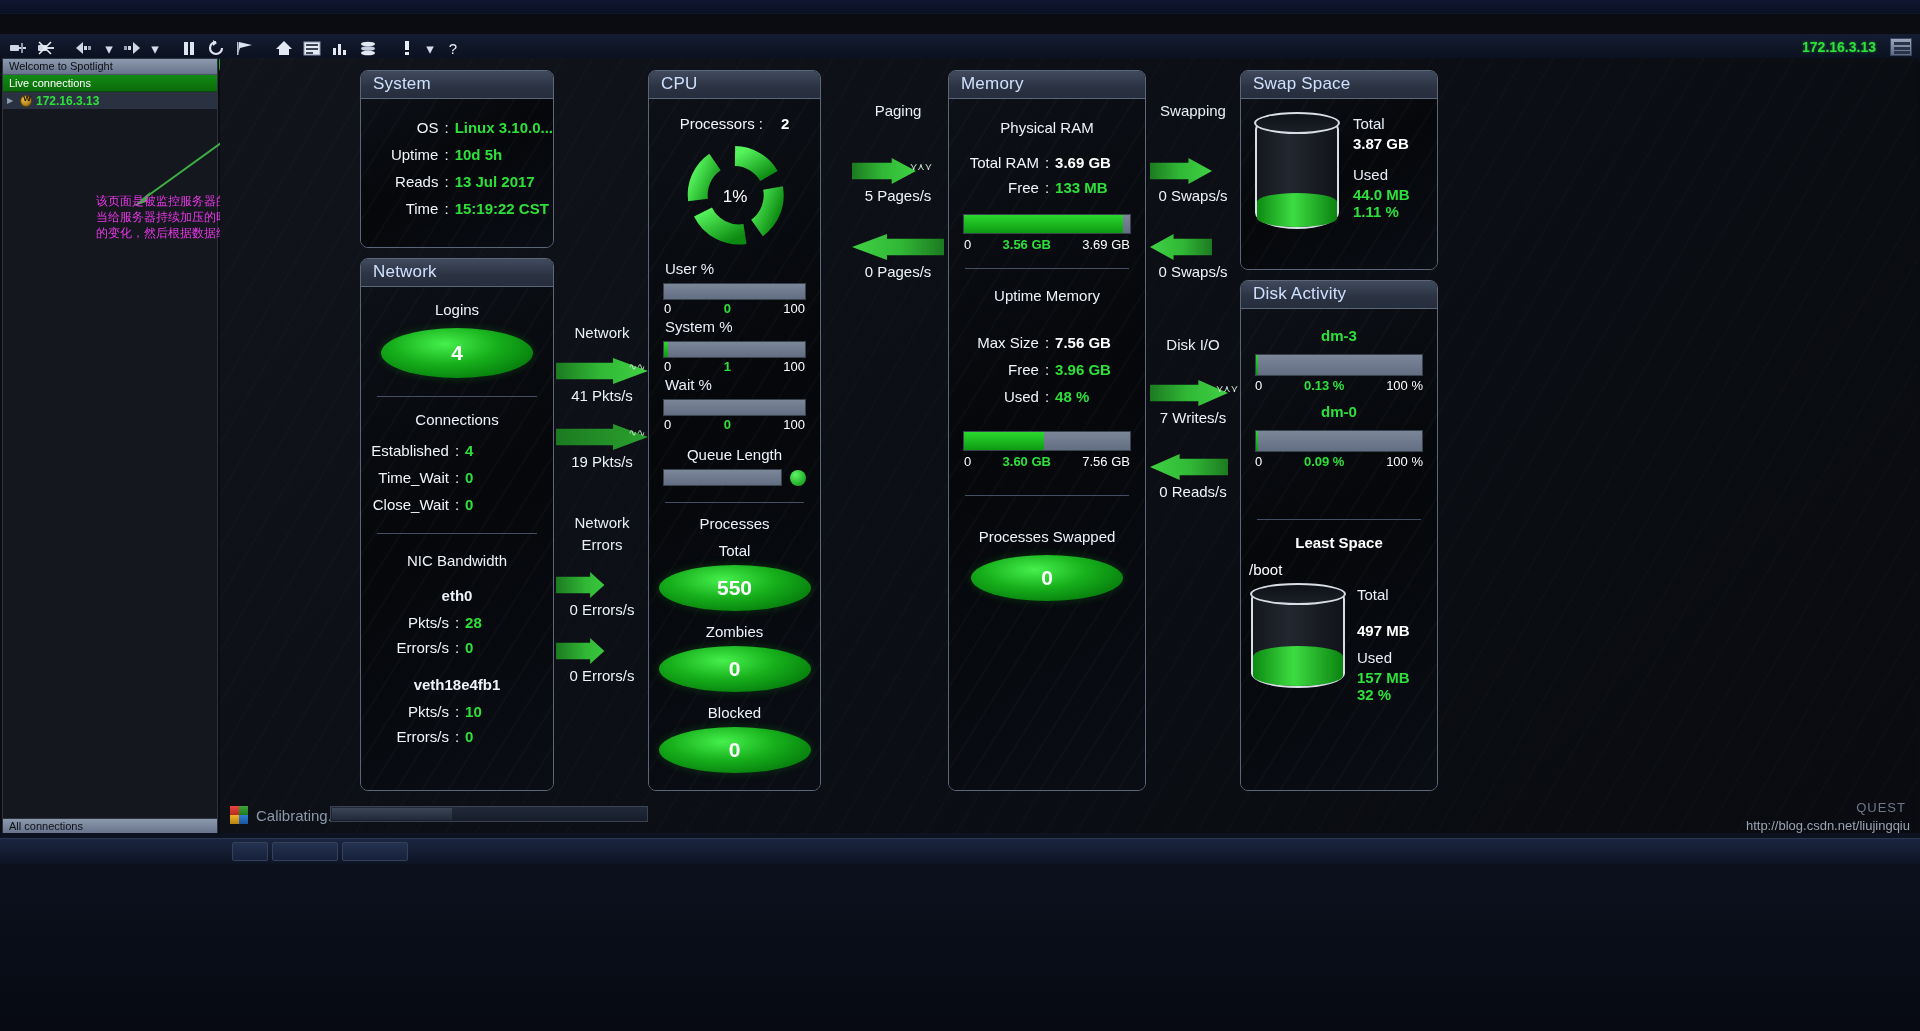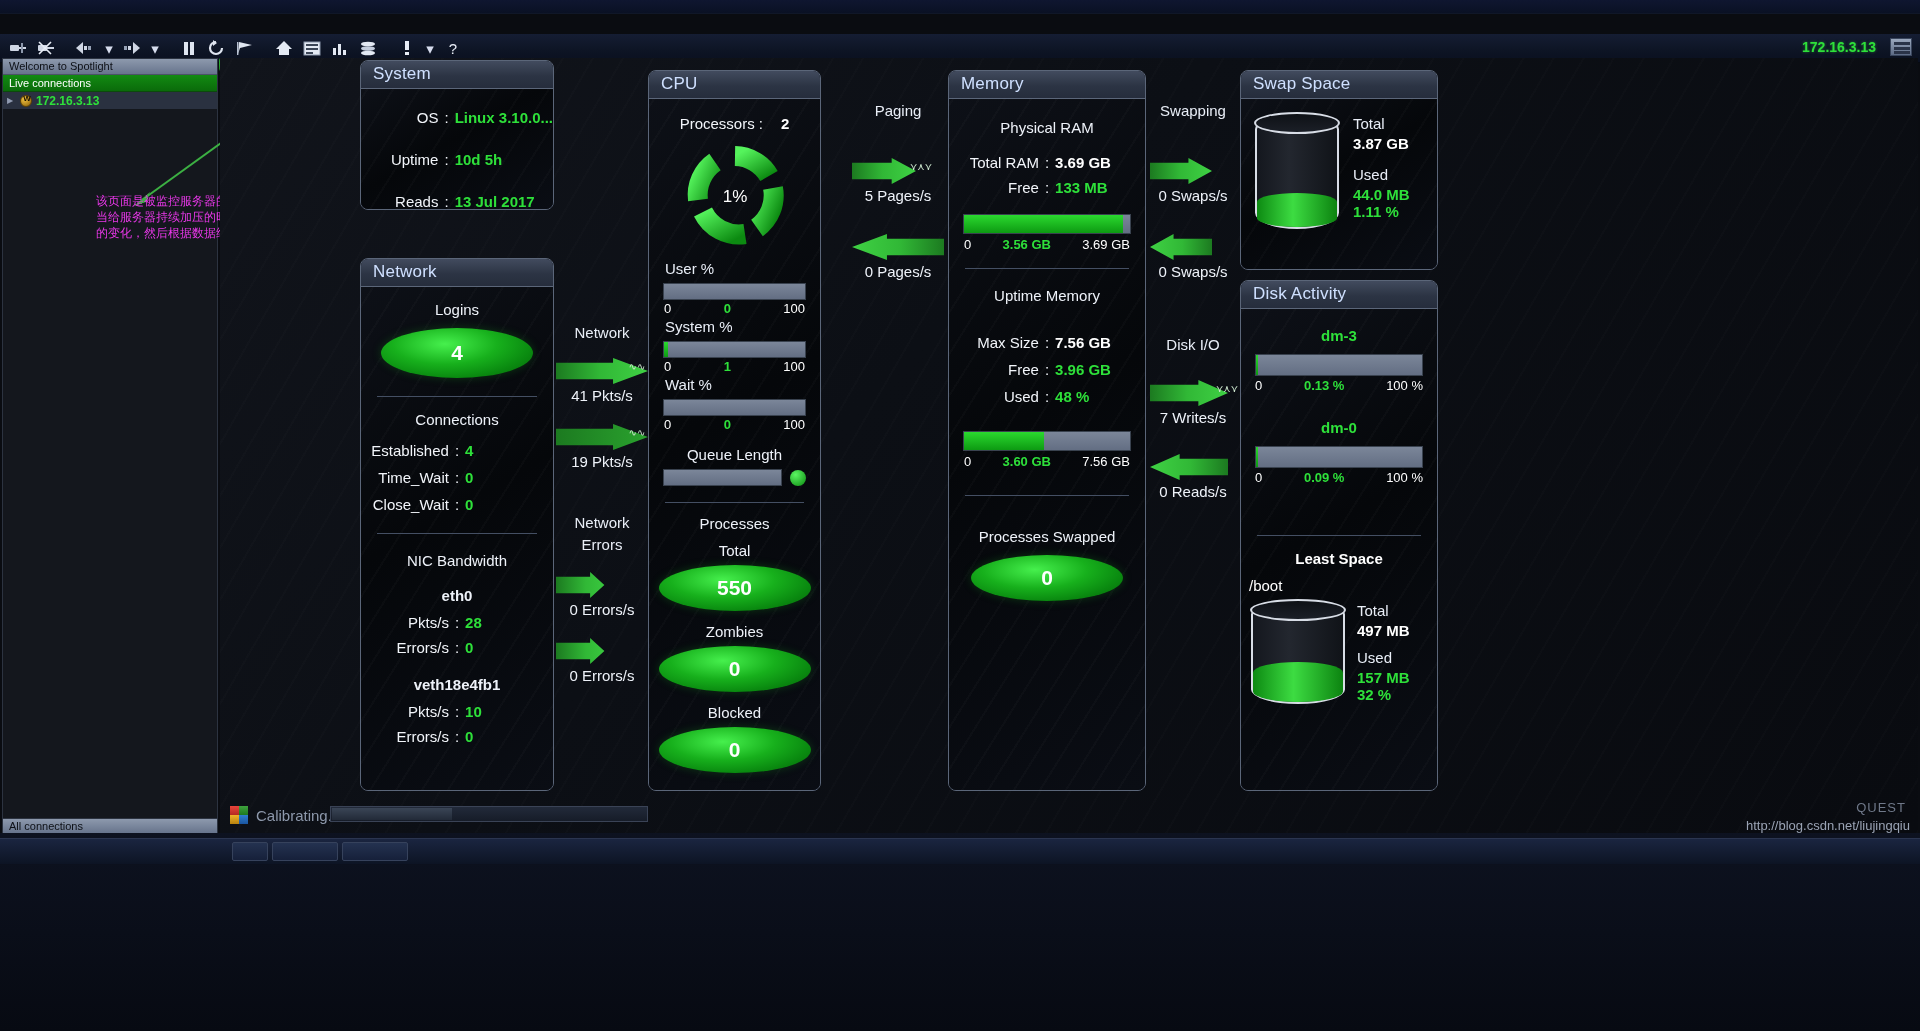--- a/index.html
+++ b/index.html
@@ -405,24 +405,24 @@
   <svg class="annot-arrow" viewBox="0 0 160 110">
     <line x1="155" y1="4" x2="22" y2="100" stroke="#3cb043" stroke-width="2"></line>
     <path d="M14 106 L30 92 L26 102 Z" fill="#3cb043"></path>
   </svg>
   <div class="annot">该页面是被监控服务器的基本信息。
 当给服务器持续加压的时候，可以看到对应的参数
 的变化，然后根据数据结果进行判断。</div>
 
   <div class="canvas"></div>
 
-  <div class="panel" style="left:360px; top:60px; width:194px; height:150px;">
+  <div class="panel" style="left:360px; top:70px; width:194px; height:178px;">
     <div class="panel-hdr">System</div>
     <div class="panel-body">
-      <div class="kvgrid" style="padding-top:20px; row-gap:25px; grid-template-columns:1fr auto 1fr;">
+      <div class="kvgrid" style="padding-top:20px; row-gap:10px; grid-template-columns:1fr auto 1fr;">
         <div class="k">OS</div>
         <div class="c">:</div>
         <div class="v">Linux 3.10.0...</div>
 
         <div class="k">Uptime</div>
         <div class="c">:</div>
         <div class="v">10d 5h</div>
 
         <div class="k">Reads</div>
         <div class="c">:</div>
@@ -718,21 +718,21 @@
         <div class="mbar" style="height:22px;">
             <div class="fill" style="width:1%"></div>
           </div>
         <div class="dbar-scale">
           <span>0</span>
           <span class="mid">0.13 %</span>
           <span>100 %</span>
         </div>
       </div>
 
-      <div class="dbar-title" style="margin-top:26px;">dm-0</div>
+      <div class="dbar-title" style="margin-top:10px;">dm-0</div>
       <div class="mbar-wrap" style="margin-top:10px;">
         <div class="mbar" style="height:22px;">
             <div class="fill" style="width:1%"></div>
           </div>
         <div class="dbar-scale">
           <span>0</span>
           <span class="mid">0.09 %</span>
           <span>100 %</span>
         </div>
       </div>
@@ -742,21 +742,21 @@
       <div style="color:#ffffff; font-size:15px; padding-left:8px; margin-top:10px;">/boot</div>
 
       <div style="display:flex; padding:6px 8px 0 10px; gap:12px;">
         <div class="cyl" style="width:94px; height:104px;">
           <div class="shell"></div>
           <div class="liquid" style="height:40px;"></div>
           <div class="toprim"></div>
         </div>
         <div style="flex:1;">
           <div class="flowlabel">Total</div>
-          <div style="color:#ffffff; font-size:15px; font-weight:bold;">497 MB</div>
+          <div style="color:#ffffff; font-size:15px; font-weight:bold;margin-top:16px;">497 MB</div>
           <div class="flowlabel" style="margin-top:8px;">Used</div>
           <div style="color:#2ee03a; font-size:15px; font-weight:bold;">157 MB</div>
           <div style="color:#2ee03a; font-size:15px; font-weight:bold;">32 %</div>
         </div>
       </div>
     </div>
   </div>
 
   <div class="statusbar"></div>
   <div class="calib">

